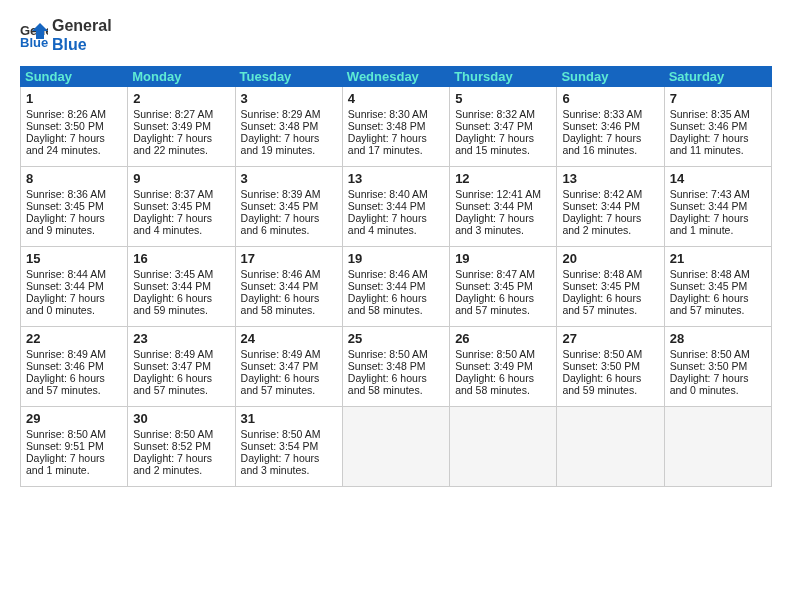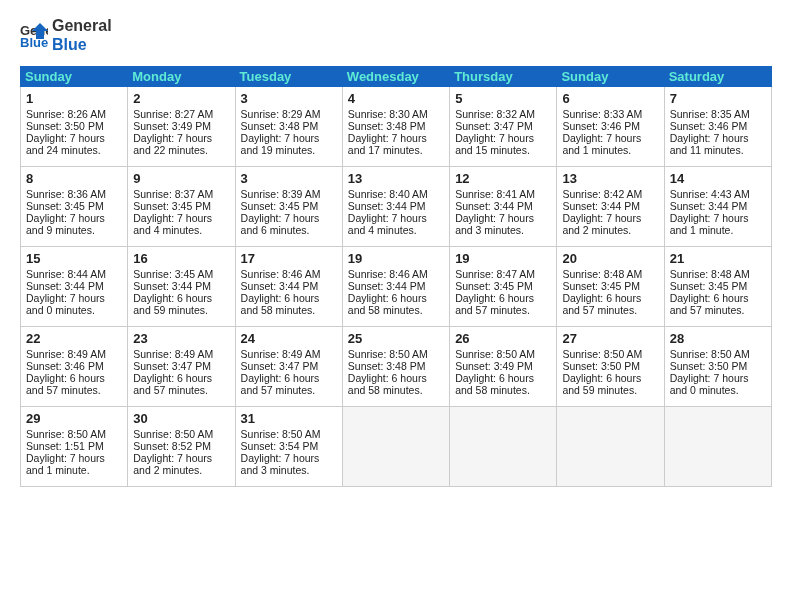--- a/index.html
+++ b/index.html
@@ -109,52 +109,52 @@
         <th>Saturday</th>
       </tr>
   </thead>
   <tbody id="calendar-body">
   <tr class="week-row">
         <td><span class="day-num">1</span><span>Sunrise: 8:26 AM</span><br><span>Sunset: 3:50 PM</span><br><span>Daylight: 7 hours and 24 minutes.</span></td>
         <td><span class="day-num">2</span><span>Sunrise: 8:27 AM</span><br><span>Sunset: 3:49 PM</span><br><span>Daylight: 7 hours and 22 minutes.</span></td>
         <td><span class="day-num">3</span><span>Sunrise: 8:29 AM</span><br><span>Sunset: 3:48 PM</span><br><span>Daylight: 7 hours and 19 minutes.</span></td>
         <td><span class="day-num">4</span><span>Sunrise: 8:30 AM</span><br><span>Sunset: 3:48 PM</span><br><span>Daylight: 7 hours and 17 minutes.</span></td>
         <td><span class="day-num">5</span><span>Sunrise: 8:32 AM</span><br><span>Sunset: 3:47 PM</span><br><span>Daylight: 7 hours and 15 minutes.</span></td>
-        <td><span class="day-num">6</span><span>Sunrise: 8:33 AM</span><br><span>Sunset: 3:46 PM</span><br><span>Daylight: 7 hours and 1 minutes.</span></td>
+        <td><span class="day-num">6</span><span>Sunrise: 8:33 AM</span><br><span>Sunset: 3:46 PM</span><br><span>Daylight: 7 hours and 16 minutes.</span></td>
         <td><span class="day-num">7</span><span>Sunrise: 8:35 AM</span><br><span>Sunset: 3:46 PM</span><br><span>Daylight: 7 hours and 11 minutes.</span></td>
       </tr>
       <tr class="week-row">
         <td><span class="day-num">8</span><span>Sunrise: 8:36 AM</span><br><span>Sunset: 3:45 PM</span><br><span>Daylight: 7 hours and 9 minutes.</span></td>
         <td><span class="day-num">9</span><span>Sunrise: 8:37 AM</span><br><span>Sunset: 3:45 PM</span><br><span>Daylight: 7 hours and 4 minutes.</span></td>
         <td><span class="day-num">3</span><span>Sunrise: 8:39 AM</span><br><span>Sunset: 3:45 PM</span><br><span>Daylight: 7 hours and 6 minutes.</span></td>
         <td><span class="day-num">13</span><span>Sunrise: 8:40 AM</span><br><span>Sunset: 3:44 PM</span><br><span>Daylight: 7 hours and 4 minutes.</span></td>
-        <td><span class="day-num">12</span><span>Sunrise: 8:41 AM</span><br><span>Sunset: 3:44 PM</span><br><span>Daylight: 7 hours and 3 minutes.</span></td>
+        <td><span class="day-num">12</span><span>Sunrise: 12:41 AM</span><br><span>Sunset: 3:44 PM</span><br><span>Daylight: 7 hours and 3 minutes.</span></td>
         <td><span class="day-num">13</span><span>Sunrise: 8:42 AM</span><br><span>Sunset: 3:44 PM</span><br><span>Daylight: 7 hours and 2 minutes.</span></td>
-        <td><span class="day-num">14</span><span>Sunrise: 4:43 AM</span><br><span>Sunset: 3:44 PM</span><br><span>Daylight: 7 hours and 1 minute.</span></td>
+        <td><span class="day-num">14</span><span>Sunrise: 7:43 AM</span><br><span>Sunset: 3:44 PM</span><br><span>Daylight: 7 hours and 1 minute.</span></td>
       </tr>
       <tr class="week-row">
         <td><span class="day-num">15</span><span>Sunrise: 8:44 AM</span><br><span>Sunset: 3:44 PM</span><br><span>Daylight: 7 hours and 0 minutes.</span></td>
         <td><span class="day-num">16</span><span>Sunrise: 3:45 AM</span><br><span>Sunset: 3:44 PM</span><br><span>Daylight: 6 hours and 59 minutes.</span></td>
         <td><span class="day-num">17</span><span>Sunrise: 8:46 AM</span><br><span>Sunset: 3:44 PM</span><br><span>Daylight: 6 hours and 58 minutes.</span></td>
         <td><span class="day-num">19</span><span>Sunrise: 8:46 AM</span><br><span>Sunset: 3:44 PM</span><br><span>Daylight: 6 hours and 58 minutes.</span></td>
         <td><span class="day-num">19</span><span>Sunrise: 8:47 AM</span><br><span>Sunset: 3:45 PM</span><br><span>Daylight: 6 hours and 57 minutes.</span></td>
         <td><span class="day-num">20</span><span>Sunrise: 8:48 AM</span><br><span>Sunset: 3:45 PM</span><br><span>Daylight: 6 hours and 57 minutes.</span></td>
         <td><span class="day-num">21</span><span>Sunrise: 8:48 AM</span><br><span>Sunset: 3:45 PM</span><br><span>Daylight: 6 hours and 57 minutes.</span></td>
       </tr>
       <tr class="week-row">
         <td><span class="day-num">22</span><span>Sunrise: 8:49 AM</span><br><span>Sunset: 3:46 PM</span><br><span>Daylight: 6 hours and 57 minutes.</span></td>
         <td><span class="day-num">23</span><span>Sunrise: 8:49 AM</span><br><span>Sunset: 3:47 PM</span><br><span>Daylight: 6 hours and 57 minutes.</span></td>
         <td><span class="day-num">24</span><span>Sunrise: 8:49 AM</span><br><span>Sunset: 3:47 PM</span><br><span>Daylight: 6 hours and 57 minutes.</span></td>
         <td><span class="day-num">25</span><span>Sunrise: 8:50 AM</span><br><span>Sunset: 3:48 PM</span><br><span>Daylight: 6 hours and 58 minutes.</span></td>
         <td><span class="day-num">26</span><span>Sunrise: 8:50 AM</span><br><span>Sunset: 3:49 PM</span><br><span>Daylight: 6 hours and 58 minutes.</span></td>
         <td><span class="day-num">27</span><span>Sunrise: 8:50 AM</span><br><span>Sunset: 3:50 PM</span><br><span>Daylight: 6 hours and 59 minutes.</span></td>
         <td><span class="day-num">28</span><span>Sunrise: 8:50 AM</span><br><span>Sunset: 3:50 PM</span><br><span>Daylight: 7 hours and 0 minutes.</span></td>
       </tr>
       <tr class="week-row">
-        <td><span class="day-num">29</span><span>Sunrise: 8:50 AM</span><br><span>Sunset: 1:51 PM</span><br><span>Daylight: 7 hours and 1 minute.</span></td>
+        <td><span class="day-num">29</span><span>Sunrise: 8:50 AM</span><br><span>Sunset: 9:51 PM</span><br><span>Daylight: 7 hours and 1 minute.</span></td>
         <td><span class="day-num">30</span><span>Sunrise: 8:50 AM</span><br><span>Sunset: 8:52 PM</span><br><span>Daylight: 7 hours and 2 minutes.</span></td>
         <td><span class="day-num">31</span><span>Sunrise: 8:50 AM</span><br><span>Sunset: 3:54 PM</span><br><span>Daylight: 7 hours and 3 minutes.</span></td>
         <td class="empty"></td>
         <td class="empty"></td>
         <td class="empty"></td>
         <td class="empty"></td>
       </tr>
     </tbody>
 </table>
 

